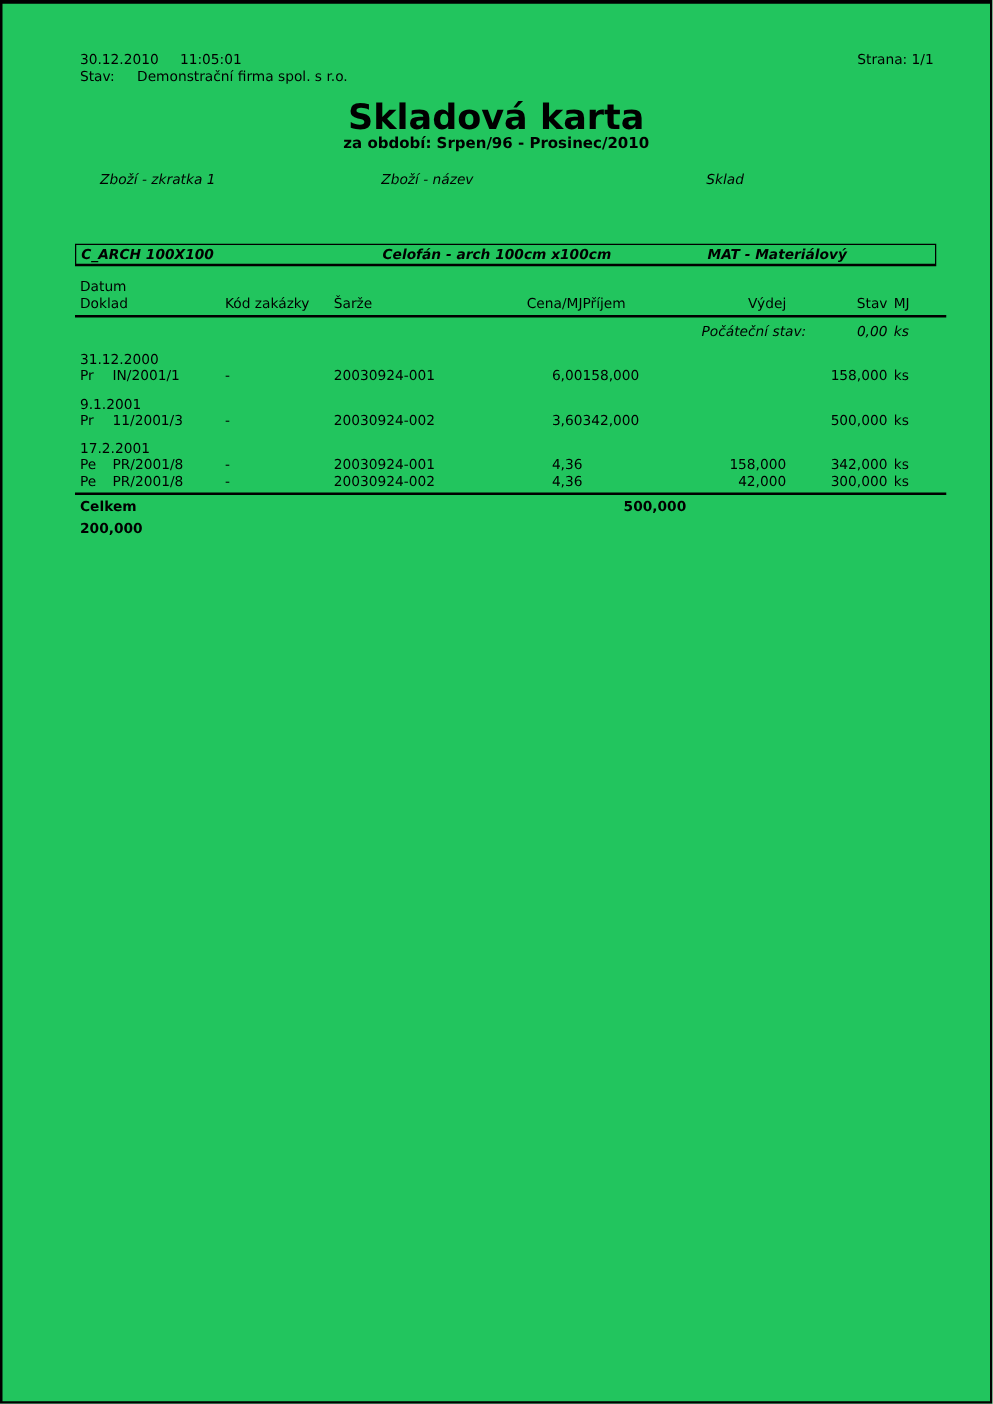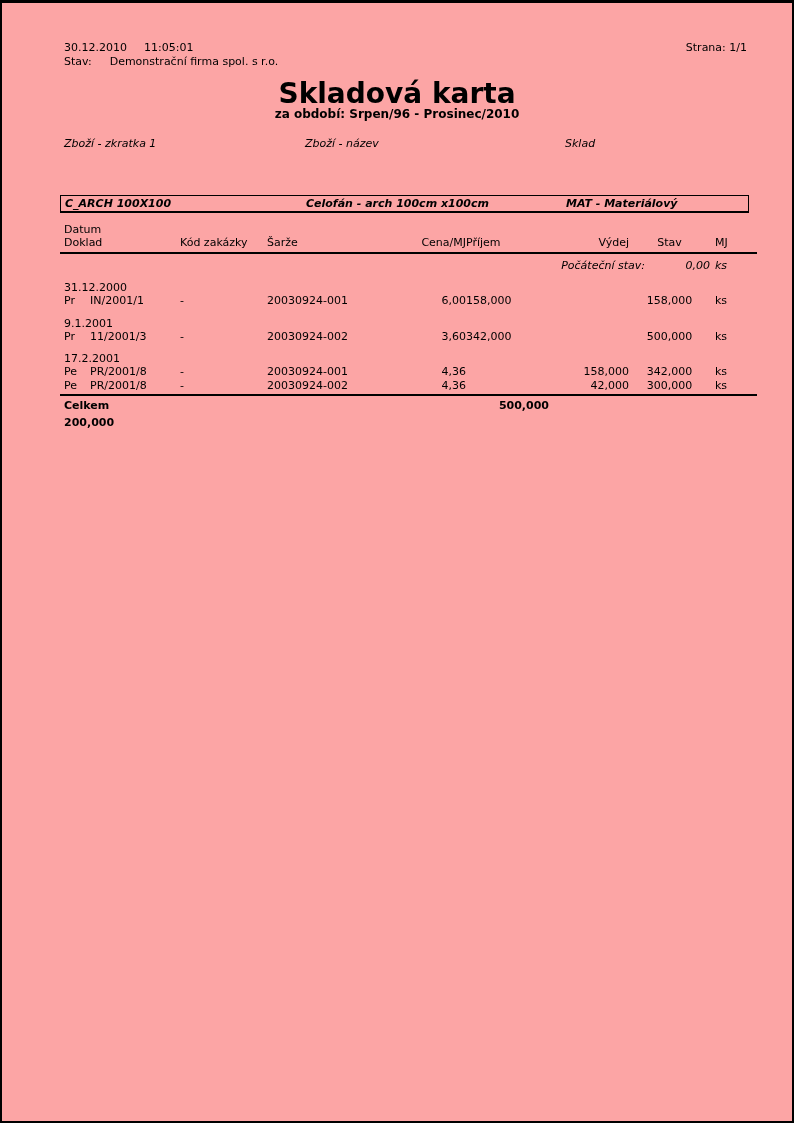--- a/index.html
+++ b/index.html
@@ -3,21 +3,21 @@
 <meta charset="utf-8">
 <style>
   html, body { margin: 0; padding: 0; background: #ffffff; }
   .page {
     position: relative;
     width: 794px;
     height: 1123px;
     box-sizing: border-box;
     border: 2px solid #000;
     border-top-width: 3px;
-    background: #fca5a5;
+    background: #22c55e;
     color: #000;
     font-family: "DejaVu Sans", "Liberation Sans", sans-serif;
     font-size: 11px;
     overflow: hidden;
   }
   .meta-row {
     display: flex;
     justify-content: space-between;
     margin: 38px 45px 0 62px;
     line-height: 13px;
@@ -39,21 +39,21 @@
     font-weight: bold;
   }
   .item-labels {
     position: relative;
     height: 14px;
     margin-top: 16px;
     font-style: italic;
     line-height: 14px;
   }
   .item-labels span { position: absolute; top: 0; }
-  .lbl-zkratka { left: 62px; }
+  .lbl-zkratka { left: 78px; }
   .lbl-nazev  { left: 303px; }
   .lbl-sklad  { left: 563px; }
   .item-box {
     position: relative;
     margin-left: 58px;
     width: 689px;
     height: 18px;
     box-sizing: border-box;
     border: 1px solid #000;
     border-bottom-width: 2px;
@@ -68,21 +68,21 @@
   .val-sklad  { left: 505px; }
 
   .datum-head { margin: 10px 0 0 62px; line-height: 13px; }
   .trow { display: flex; margin-left: 62px; line-height: 13.5px; }
   .c-dok  { width: 111px; }
   .c-kod  { width: 92px;  box-sizing: border-box; padding-left: 5px; }
   .c-sar  { width: 105px; }
   .c-cena { width: 94px;  text-align: right; }
   .c-pri  { width: 83px;  text-align: left; }
   .c-vyd  { width: 80px;  text-align: right; }
-  .c-stav { width: 81px;  text-align: center; }
+  .c-stav { width: 81px;  text-align: right; }
   .c-mj   { width: 28px;  box-sizing: border-box; padding-left: 5px; }
   .typ { display: inline-block; width: 26px; }
 
   .rule {
     margin: 2px 0 0 58px;
     width: 697px;
     height: 2px;
     background: #000;
   }
   .pocatecni { margin-top: 5px; font-style: italic; }

